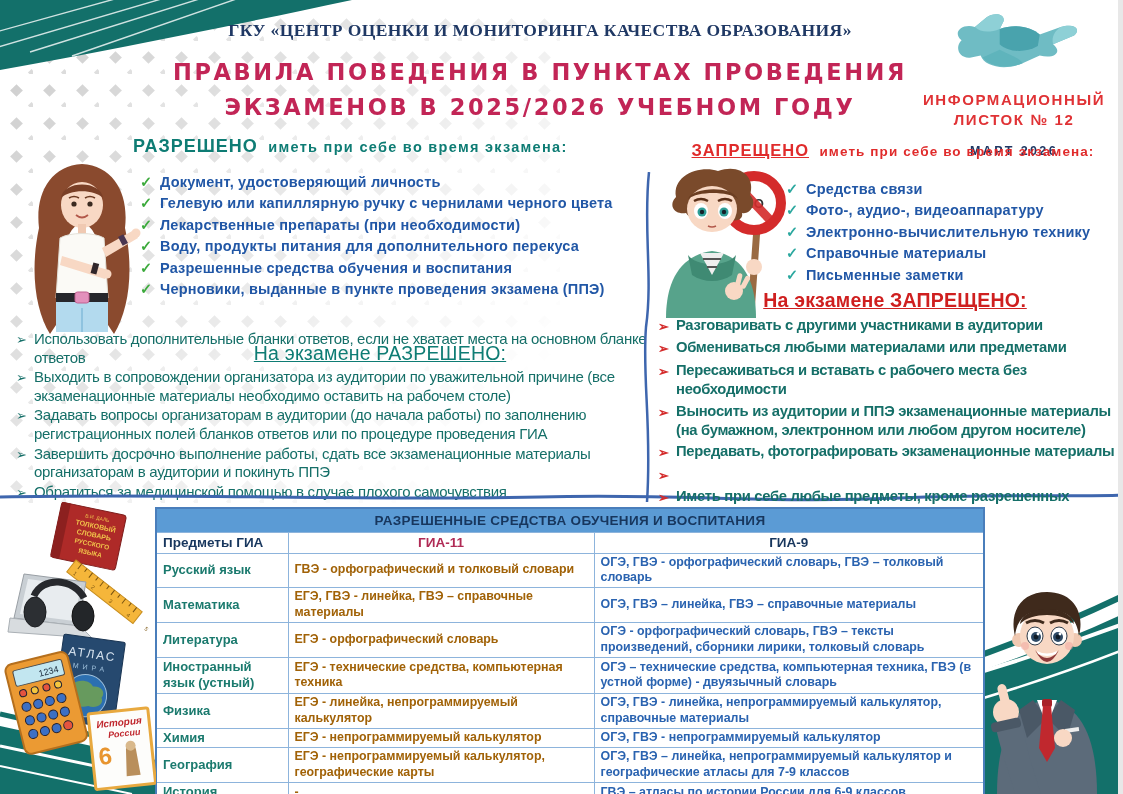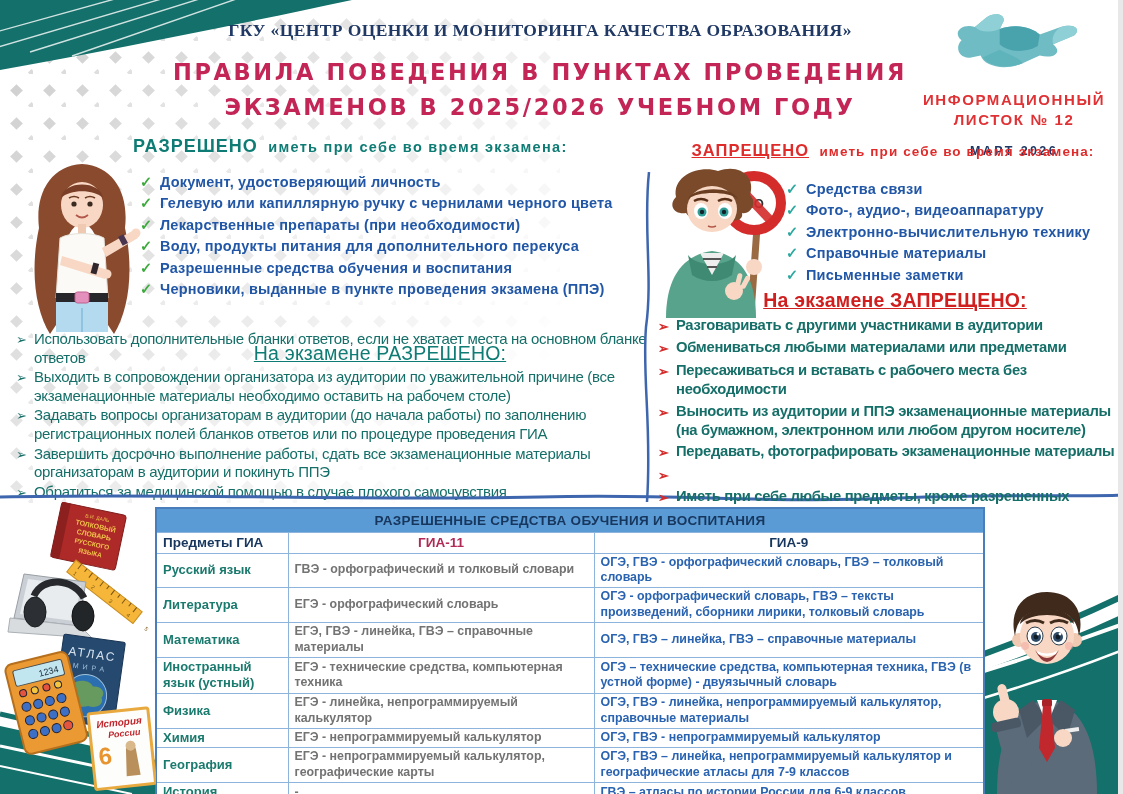--- a/index.html
+++ b/index.html
@@ -60,21 +60,21 @@
             border:2px solid #4A7EBB;font-size:12.4px;font-weight:bold;}
   table.gia td,table.gia th{border:1px solid #8DB4DC;padding:1px 6px;vertical-align:middle;
             line-height:1.28;text-align:left;overflow:hidden;}
   .t-title{background:#5B9BD5;color:#17365D;text-align:center !important;font-size:13.5px;letter-spacing:.3px;padding:3px !important;}
   .col-subj{width:132px;}
   .col-g11{width:306px;}
   .th-subj{color:#17365D;font-size:13.5px;}
   .th-g11{color:#B02A55;text-align:center !important;font-size:13.5px;}
   .th-g9{color:#17365D;text-align:center !important;font-size:13.5px;}
   td.subject{color:#1B7A6E;font-size:13px;}
-  td.gia11{color:#737373;margin-left:16px;}
+  td.gia11{color:#a16207;margin-left:16px;}
   td.gia9{color:#2A63B0;}
 
   .z2{z-index:2;} .z3{z-index:3;} .z6{z-index:6;} .z7{z-index:7;}
 </style>
 </head>
 <body>
 
 <div class="page">
 
   <svg class="abs" style="left:0;top:8px;" width="560" height="500">
@@ -353,29 +353,29 @@
       </thead>
       <tbody>
 
           <tr>
             <td class="subject">Русский язык</td>
             <td class="gia11">ГВЭ - орфографический и толковый словари</td>
             <td class="gia9">ОГЭ, ГВЭ - орфографический словарь, ГВЭ – толковый словарь</td>
           </tr>
 
           <tr>
+            <td class="subject">Математика</td>
+            <td class="gia11">ЕГЭ, ГВЭ - линейка, ГВЭ – справочные материалы</td>
+            <td class="gia9">ОГЭ, ГВЭ – линейка, ГВЭ – справочные материалы</td>
+          </tr>
+
+          <tr>
             <td class="subject">Литература</td>
             <td class="gia11">ЕГЭ - орфографический словарь</td>
             <td class="gia9">ОГЭ - орфографический словарь, ГВЭ – тексты произведений, сборники лирики, толковый словарь</td>
-          </tr>
-
-          <tr>
-            <td class="subject">Математика</td>
-            <td class="gia11">ЕГЭ, ГВЭ - линейка, ГВЭ – справочные материалы</td>
-            <td class="gia9">ОГЭ, ГВЭ – линейка, ГВЭ – справочные материалы</td>
           </tr>
 
           <tr>
             <td class="subject">Иностранный язык (устный)</td>
             <td class="gia11">ЕГЭ - технические средства, компьютерная техника</td>
             <td class="gia9">ОГЭ – технические средства, компьютерная техника, ГВЭ (в устной форме) - двуязычный словарь</td>
           </tr>
 
           <tr>
             <td class="subject">Физика</td>

